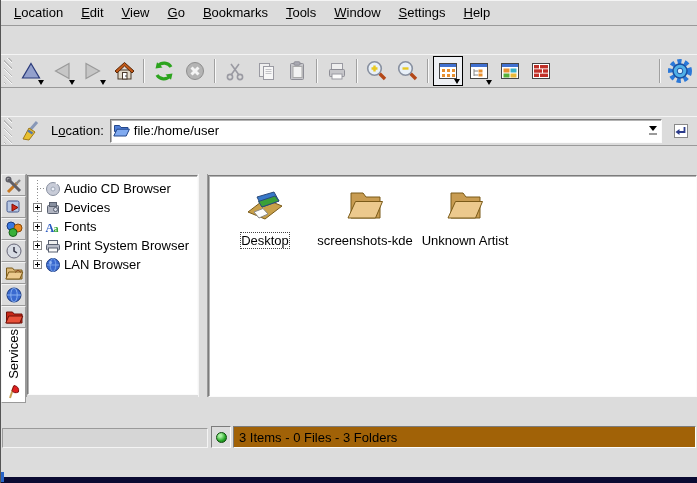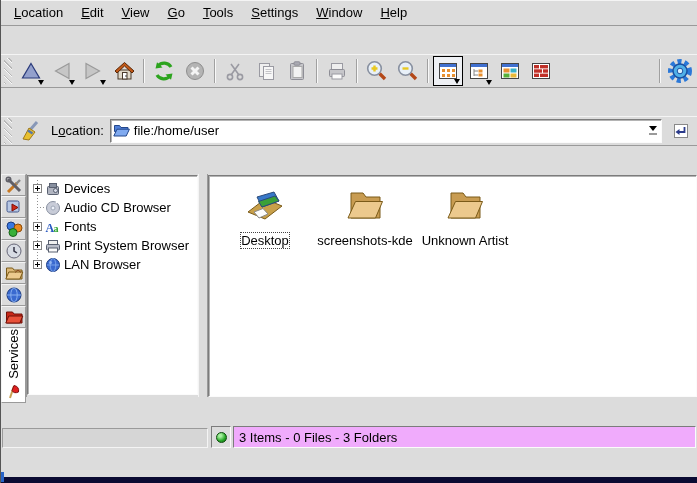--- a/index.html
+++ b/index.html
@@ -82,40 +82,41 @@
   .status-left { width:206px; margin:3px 1px 1px 1px; background:#d6d6d6;
                  border:1px solid #9a9a9a; border-bottom-color:#f4f4f4; border-right-color:#f4f4f4; }
   .status-main { flex:1; display:flex; align-items:stretch; gap:2px; padding:1px 1px 1px 2px; }
   .led-box { width:20px; display:flex; align-items:center; justify-content:center;
              border-top:1px solid #7c7c7c; border-left:1px solid #7c7c7c;
              border-bottom:1px solid #fbfbfb; border-right:1px solid #fbfbfb; background:#dcdcdc; }
   .led { width:11px; height:11px; border-radius:50%; border:1px solid #0a4a0a;
          background:radial-gradient(circle at 35% 30%, #a8f0a0 15%, #28a828 60%, #116a11); }
   .status-text { flex:1; display:flex; align-items:center; padding-left:5px;
                  border-top:1px solid #7c7c7c; border-left:1px solid #7c7c7c;
-                 border-bottom:1px solid #fbfbfb; border-right:1px solid #fbfbfb; background:#f0abfc; white-space:nowrap; }
+                 border-bottom:1px solid #fbfbfb; border-right:1px solid #fbfbfb; background:#a16207; white-space:nowrap; }
 
   .bottomstrip { height:6px; background:#0a0a32; position:relative; }
   .corner-mark { position:absolute; left:0; top:-5px; width:3px; height:10px; background:#2864c8; }
 
   svg { display:block; }
 </style>
 </head>
 <body>
 
 <div class="window">
 
   <div class="menubar">
     <span class="menu-item"><span class="accel">L</span><span>ocation</span></span>
     <span class="menu-item"><span class="accel">E</span><span>dit</span></span>
     <span class="menu-item"><span class="accel">V</span><span>iew</span></span>
     <span class="menu-item"><span class="accel">G</span><span>o</span></span>
+    <span class="menu-item"><span class="accel">B</span><span>ookmarks</span></span>
     <span class="menu-item"><span class="accel">T</span><span>ools</span></span>
+    <span class="menu-item"><span class="accel">W</span><span>indow</span></span>
     <span class="menu-item"><span class="accel">S</span><span>ettings</span></span>
-    <span class="menu-item"><span class="accel">W</span><span>indow</span></span>
     <span class="menu-item"><span class="accel">H</span><span>elp</span></span>
   </div>
 
   <div class="toolbar">
     <div class="handle"></div>
 
     <div class="tb-btn">
       <span>
           <svg width="22" height="22" viewBox="0 0 22 22">
             <path d="M11 3.5 L19.5 18 H2.5 Z" fill="#93a0cc" stroke="#2a3a7a" stroke-width="1.2"></path>
@@ -416,41 +417,41 @@
             </svg>
           </span>
       </div>
       <div class="tab-fill"></div>
     </div>
 
     <div class="treepanel">
       <div class="treeline"></div>
 
       <div class="tree-row">
+        <span class="stub"></span>
+        <span class="tree-icon">
+            <svg width="16" height="16" viewBox="0 0 16 16">
+          <circle cx="8" cy="8" r="6.5" fill="#c8ccd8" stroke="#8890a0"></circle>
+          <circle cx="8" cy="8" r="2" fill="#eef2fa" stroke="#a0a8b8"></circle>
+          <path d="M11 3 l2 -2" stroke="#fff" stroke-width="1.4"></path>
+            </svg>
+          </span>
+        <span class="tree-label">Audio CD Browser</span>
+      </div>
+
+      <div class="tree-row">
         <span class="expander"></span>
         <span class="tree-icon">
             <svg width="16" height="16" viewBox="0 0 16 16">
           <rect x="2.5" y="5.5" width="11" height="8" rx="1" fill="#b0b4c0" stroke="#596070"></rect>
           <rect x="4.5" y="2.5" width="7" height="4" fill="#8890a0" stroke="#596070"></rect>
           <circle cx="10.5" cy="9.5" r="2" fill="#d8dce8" stroke="#596070"></circle>
             </svg>
           </span>
         <span class="tree-label">Devices</span>
-      </div>
-
-      <div class="tree-row">
-        <span class="stub"></span>
-        <span class="tree-icon">
-            <svg width="16" height="16" viewBox="0 0 16 16">
-          <circle cx="8" cy="8" r="6.5" fill="#c8ccd8" stroke="#8890a0"></circle>
-          <circle cx="8" cy="8" r="2" fill="#eef2fa" stroke="#a0a8b8"></circle>
-          <path d="M11 3 l2 -2" stroke="#fff" stroke-width="1.4"></path>
-            </svg>
-          </span>
-        <span class="tree-label">Audio CD Browser</span>
       </div>
 
       <div class="tree-row">
         <span class="expander"></span>
         <span class="tree-icon">
             <svg width="16" height="16" viewBox="0 0 16 16">
           <text x="0.5" y="12.5" font-size="12" font-weight="bold" fill="#2858c0" font-family="Liberation Serif, serif">A</text>
           <text x="8.5" y="12.5" font-size="10" font-weight="bold" fill="#2aa02a" font-family="Liberation Serif, serif">a</text>
             </svg>
           </span>

